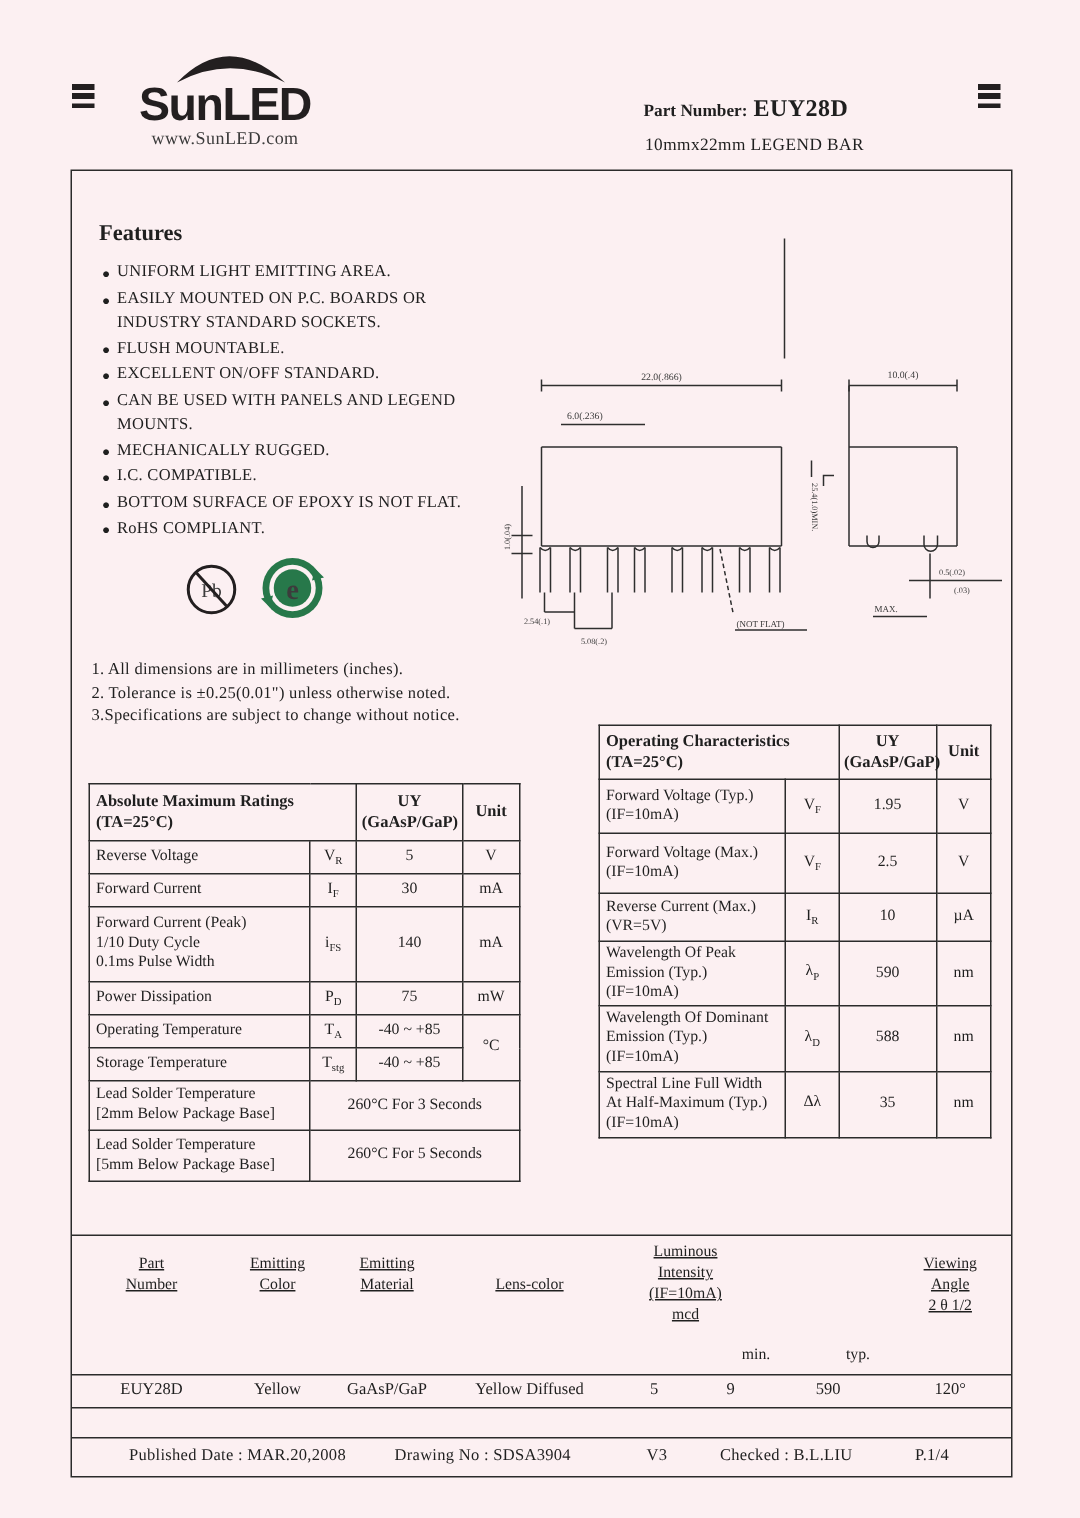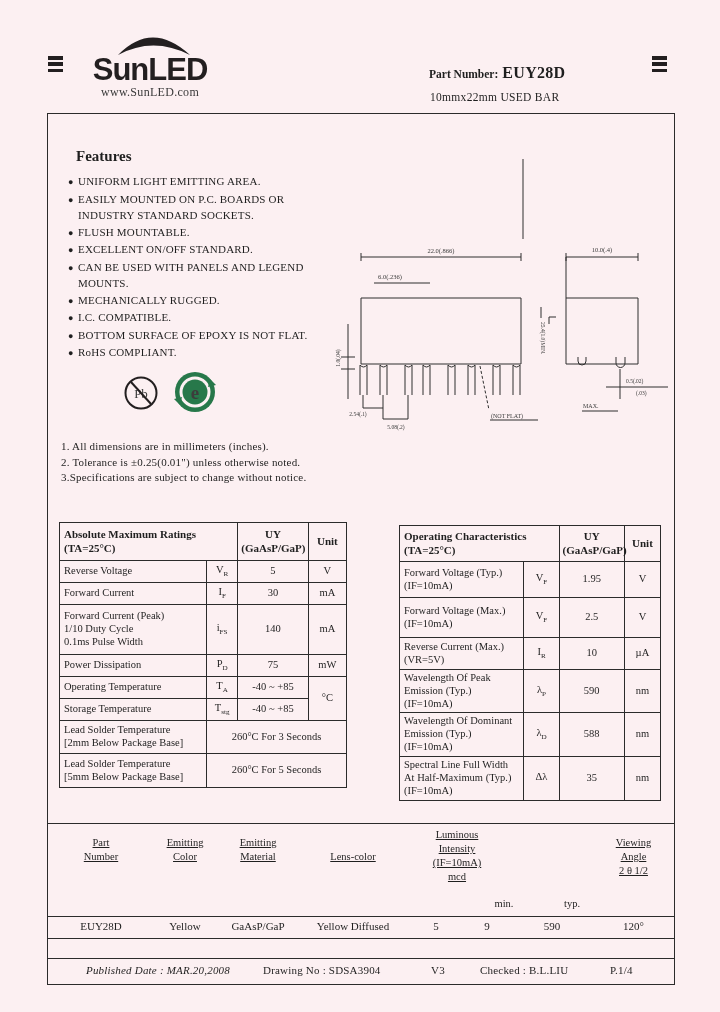--- a/index.html
+++ b/index.html
@@ -72,25 +72,25 @@
     <path d="M28,25 Q62,-10 100,25 Q63,6 28,25 Z" fill="#231f20"></path>
   </svg>
   <div class="logo-text">SunLED</div>
   <div class="logo-url">www.SunLED.com</div>
 </div>
 
 <div class="abs" style="left:429px;top:64px;">
   <span class="pn-label">Part Number:</span>
   <span class="pn-value">EUY28D</span>
 </div>
-<div class="abs subtitle" style="left:430px;top:91px;">10mmx22mm USED BAR</div>
+<div class="abs subtitle" style="left:430px;top:91px;">10mmx22mm LEGEND BAR</div>
 
 <div class="abs sheet">
 
-  <div class="abs features-title" style="left:28px;top:34px;">Features</div>
+  <div class="abs features-title" style="left:18px;top:34px;">Features</div>
   <div class="abs feat-list" style="left:20px;top:59px;width:300px;">
     <div class="feat-item">
         <span class="blt">●</span>
         <span class="pre">UNIFORM LIGHT EMITTING AREA.</span>
       </div>
     <div class="feat-item">
         <span class="blt">●</span>
         <span class="pre">EASILY MOUNTED ON P.C. BOARDS OR
 INDUSTRY STANDARD SOCKETS.</span>
       </div>
@@ -293,21 +293,21 @@
       <td class="ctr" colspan="3">260°C  For 3 Seconds</td>
     </tr>
     <tr style="height:34px">
       <td class="lbl pre">Lead Solder Temperature
 [5mm Below  Package Base]</td>
       <td class="ctr" colspan="3">260°C  For 5 Seconds</td>
     </tr>
   </tbody>
     </table>
 
-  <table class="dt abs" style="left:351px;top:369px;width:262px;margin-top:42px;">
+  <table class="dt abs" style="left:351px;top:369px;width:262px;">
     <colgroup>
         <col style="width:124px">
         <col style="width:35px">
         <col style="width:65px">
         <col style="width:36px">
       </colgroup>
     <tbody>
         <tr style="height:36px">
       <td class="ttl pre" colspan="2">Operating Characteristics
 (TA=25°C)</td>
@@ -391,18 +391,18 @@
     <div>GaAsP/GaP</div>
     <div>Yellow Diffused</div>
     <div>5</div>
     <div>9</div>
     <div>590</div>
     <div>120°</div>
   </div>
   <div class="abs hline" style="top:824px;"></div>
 
   <div class="abs hline" style="top:844px;"></div>
-  <div class="abs footer-item" style="left:38px;top:850px;font-style:italic;">Published Date : MAR.20,2008</div>
+  <div class="abs footer-item" style="left:38px;top:850px;">Published Date : MAR.20,2008</div>
   <div class="abs footer-item" style="left:215px;top:850px;">Drawing No : SDSA3904</div>
   <div class="abs footer-item" style="left:383px;top:850px;">V3</div>
   <div class="abs footer-item" style="left:432px;top:850px;">Checked : B.L.LIU</div>
   <div class="abs footer-item" style="left:562px;top:850px;">P.1/4</div>
 </div>
 
 </body></html>

